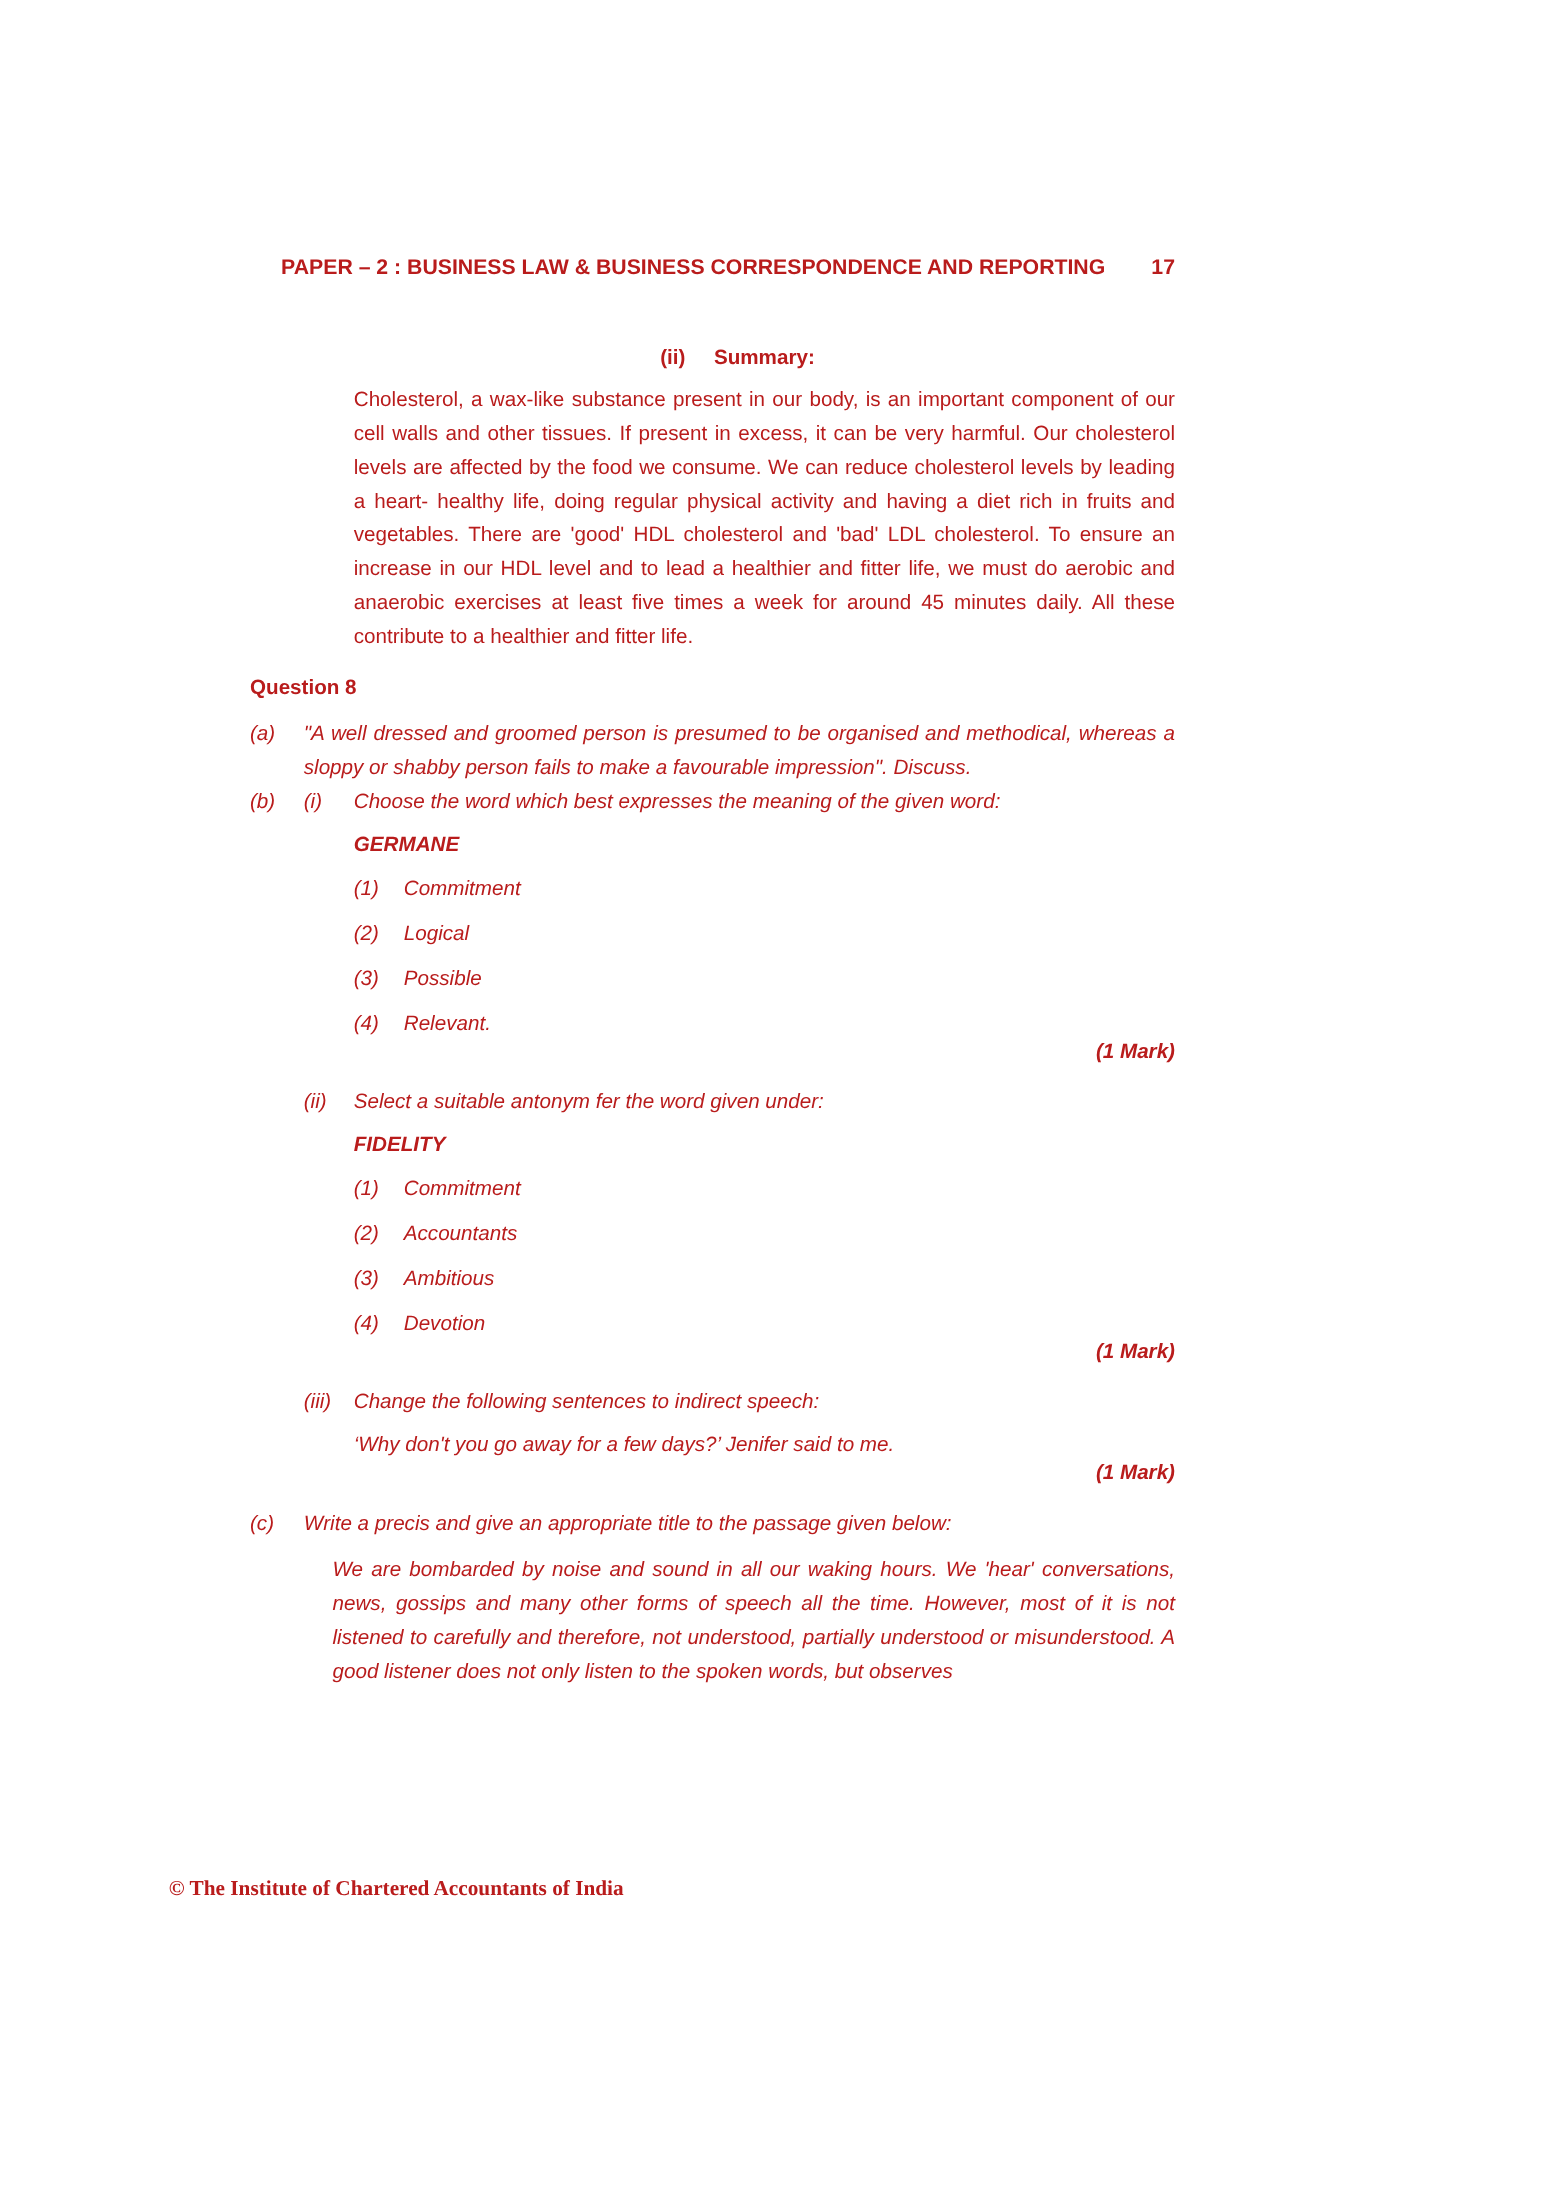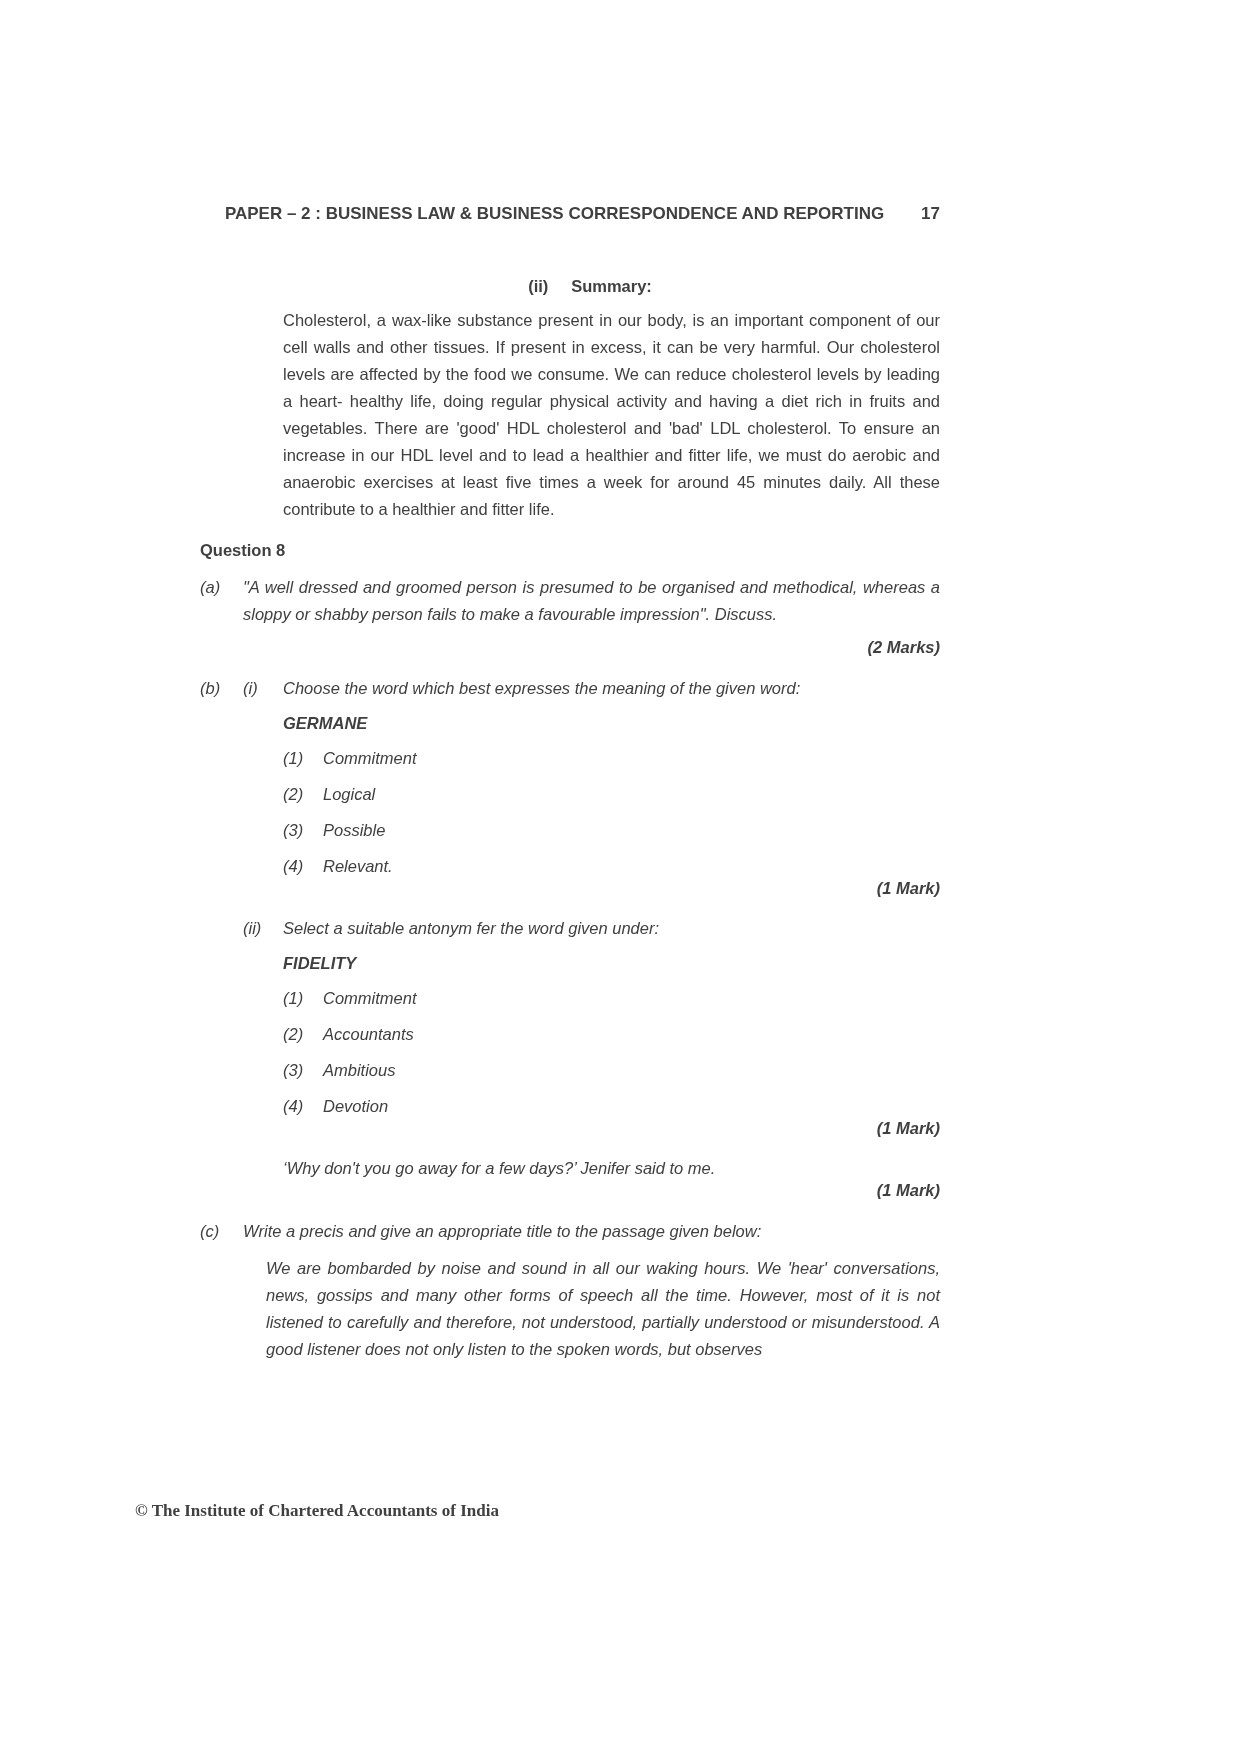--- a/index.html
+++ b/index.html
@@ -4,21 +4,21 @@
 <style>
   * { margin:0; padding:0; box-sizing:border-box; }
   html,body { background:#9a9a9a; }
   .page {
     position:relative;
     width:1241px; height:1754px;
     margin:0 auto;
     background:#ffffff;
     font-family:"Liberation Sans", sans-serif;
     font-size:16.5px;
-    color:#404040;
+    color:#b91c1c;
     overflow:hidden;
   }
   .content { position:absolute; top:200px; left:200px; width:740px; }
   .it { font-style:italic; }
   .row { display:flex;justify-content:center; }
   .flex1 { flex:1; }
   .col-a { width:43px; flex-shrink:0; line-height:27px; }
   .col-b { width:40px; flex-shrink:0; line-height:27px; }
   .col-sub { width:43px; flex-shrink:0; }
 
@@ -70,21 +70,20 @@
       <span>Summary:</span>
     </div>
     <p class="para indent-83">Cholesterol, a wax-like substance present in our body, is an important component of our cell walls and other tissues. If present in excess, it can be very harmful. Our cholesterol levels are affected by the food we consume. We can reduce cholesterol levels by leading a heart- healthy life, doing regular physical activity and having a diet rich in fruits and vegetables. There are 'good' HDL cholesterol and 'bad' LDL cholesterol. To ensure an increase in our HDL level and to lead a healthier and fitter life, we must do aerobic and anaerobic exercises at least five times a week for around 45 minutes daily. All these contribute to a healthier and fitter life.</p>
 
     <h2 class="q-heading">Question 8</h2>
 
     <div class="row">
       <span class="col-a it">(a)</span>
       <p class="para it flex1">"A well dressed and groomed person is presumed to be organised and methodical, whereas a sloppy or shabby person fails to make a favourable impression". Discuss.</p>
     </div>
-    <div class="marks-line">(2 Marks)</div>
 
     <div class="row mb8">
       <span class="col-a it">(b)</span>
       <span class="col-b it">(i)</span>
       <p class="para it flex1">Choose the word which best expresses the meaning of the given word:</p>
     </div>
     <div class="word">GERMANE</div>
 
     <div class="option">
       <span class="opt-num it">(1)</span>
@@ -122,20 +121,25 @@
     <div class="option">
       <span class="opt-num it">(3)</span>
       <span class="it">Ambitious</span>
     </div>
     <div class="option opt-gap-after">
       <span class="opt-num it">(4)</span>
       <span class="it">Devotion</span>
       <span class="opt-marks">(1 Mark)</span>
     </div>
 
+    <div class="row mb8">
+      <span class="col-a"></span>
+      <span class="col-b it">(iii)</span>
+      <p class="para it flex1">Change the following sentences to indirect speech:</p>
+    </div>
     <div class="sentence-row">
       <span class="it flex1">‘Why don't you go away for a few days?’ Jenifer said to me.</span>
       <span class="opt-marks">(1 Mark)</span>
     </div>
 
     <div class="row mb10">
       <span class="col-a it">(c)</span>
       <p class="para it flex1">Write a precis and give an appropriate title to the passage given below:</p>
     </div>
     <p class="para it indent-43">We are bombarded by noise and sound in all our waking hours. We 'hear' conversations, news, gossips and many other forms of speech all the time. However, most of it is not listened to carefully and therefore, not understood, partially understood or misunderstood. A good listener does not only listen to the spoken words, but observes</p>

